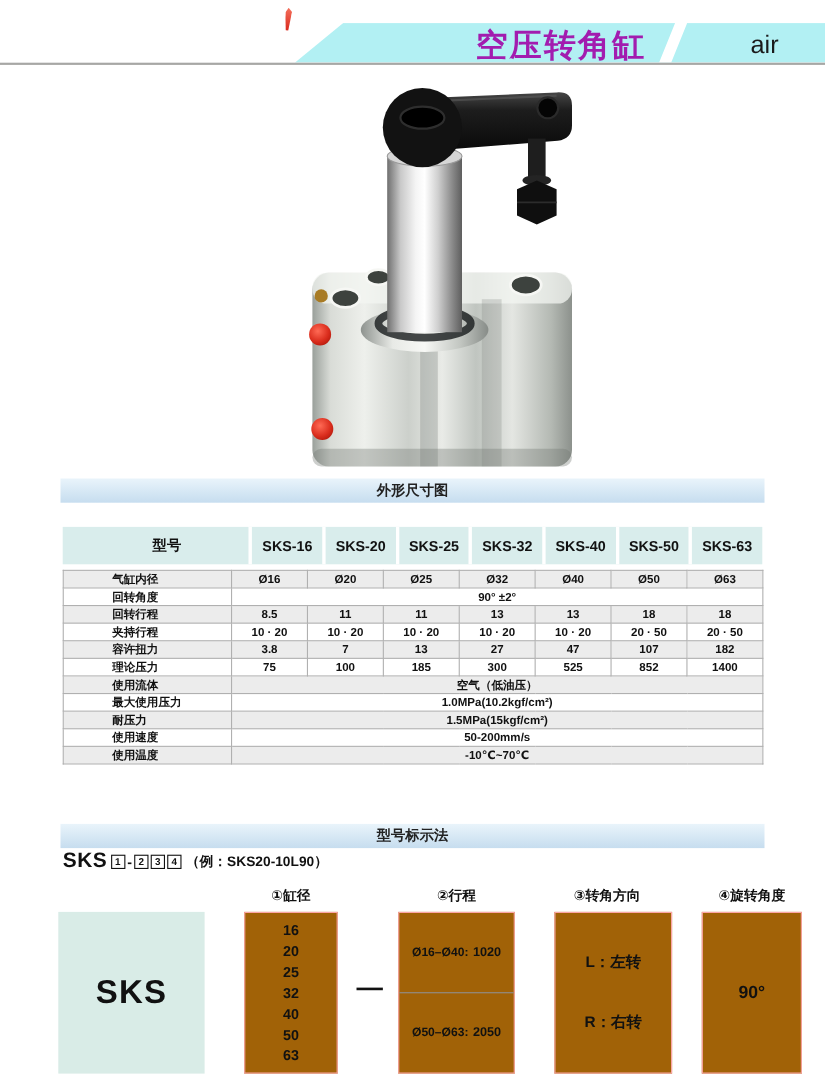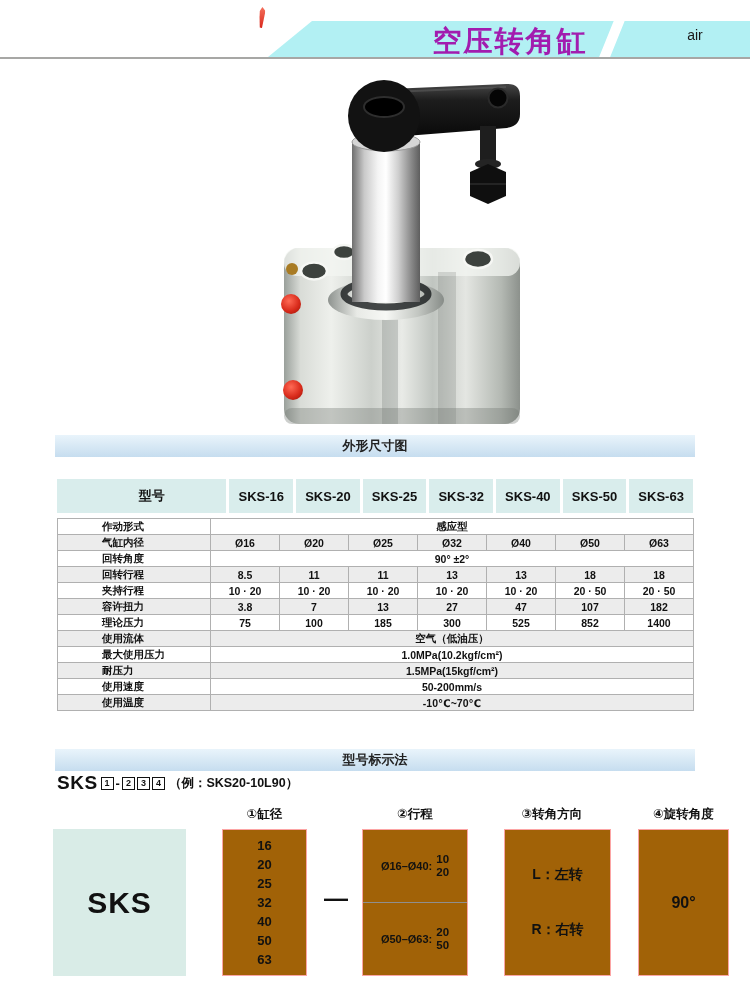--- a/index.html
+++ b/index.html
@@ -22,21 +22,21 @@
     clip-path:polygon(45% 0,100% 18%,62% 100%,25% 100%,0 22%);
     transform:rotate(4deg);}
   .title-bar{position:absolute;left:268px;top:21px;right:0;height:36px;
     background:var(--accent);
     clip-path:polygon(44px 0,100% 0,100% 100%,0 100%);}
   .title-bar .main-title{position:absolute;left:72px;top:1px;width:340px;text-align:center;
     font-size:29px;font-weight:bold;letter-spacing:2px;color:#a21caf;}
   .title-bar .slash{position:absolute;left:338px;top:-4px;width:11px;height:46px;
     background:#ffffff;transform:skewX(-22deg);border-radius:5px;}
   .title-bar .air-label{position:absolute;left:372px;top:6px;width:110px;text-align:center;
-    font-size:14px;color:#1a1a1a;}
+    font-size:23px;color:#1a1a1a;}
   .header-rule{position:absolute;left:0;top:57px;width:750px;height:2px;background:#a7a7a5;}
 
   
   .product{position:absolute;left:270px;top:80px;width:260px;height:352px;}
 
   
   .section-bar{position:absolute;left:55px;width:640px;height:22px;
     background:linear-gradient(var(--section-bar-top),var(--section-bar-bottom));
     display:flex;align-items:center;justify-content:center;
     font-size:13px;font-weight:bold;color:#222;}
@@ -81,21 +81,21 @@
     font-size:30px;font-weight:bold;letter-spacing:1px;}
   .bore-box{left:222px;width:85px;display:flex;flex-direction:column;
     align-items:center;justify-content:center;}
   .bore-box div{font-size:13px;font-weight:bold;line-height:19px;}
   .code-dash-big{position:absolute;left:318px;top:884px;width:36px;text-align:center;
     font-size:24px;font-weight:bold;}
   .stroke-box{left:362px;width:106px;display:flex;flex-direction:column;}
   .stroke-half{flex:1;display:flex;align-items:center;justify-content:center;gap:4px;}
   .stroke-half.top{border-bottom:1px solid #8f8f8f;}
   .stroke-prefix{font-size:11px;font-weight:bold;}
-  .stroke-stack{display:flex;flex-direction:column;}
+  .stroke-stack{display:flex;flex-direction:row;}
   .stroke-stack span{font-size:11.5px;font-weight:bold;line-height:13px;}
   .dir-box{left:504px;width:107px;display:flex;flex-direction:column;
     align-items:center;justify-content:space-around;padding:18px 0;}
   .dir-box div{font-size:14px;font-weight:bold;}
   .angle-box{left:638px;width:91px;display:flex;align-items:center;justify-content:center;
     font-size:16px;font-weight:bold;}
 </style>
 </head>
 <body>
 
@@ -202,24 +202,20 @@
         <col style="width:153px">
           <col style="width:69px">
           <col style="width:69px">
         <col style="width:69px">
           <col style="width:69px">
           <col style="width:69px">
         <col style="width:69px">
           <col style="width:69px">
       </colgroup>
       <tbody>
-          <tr>
-            <td class="row-label">作动形式</td>
-            <td colspan="7">感应型</td>
-          </tr>
           <tr class="alt">
             <td class="row-label">气缸内径</td>
             <td>Ø16</td>
             <td>Ø20</td>
             <td>Ø25</td>
             <td>Ø32</td>
             <td>Ø40</td>
             <td>Ø50</td>
             <td>Ø63</td>
           </tr>

